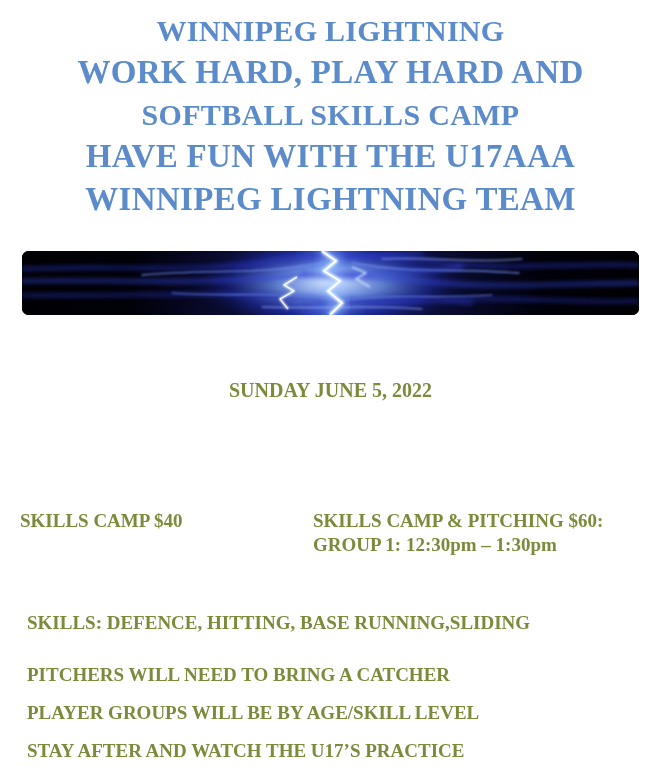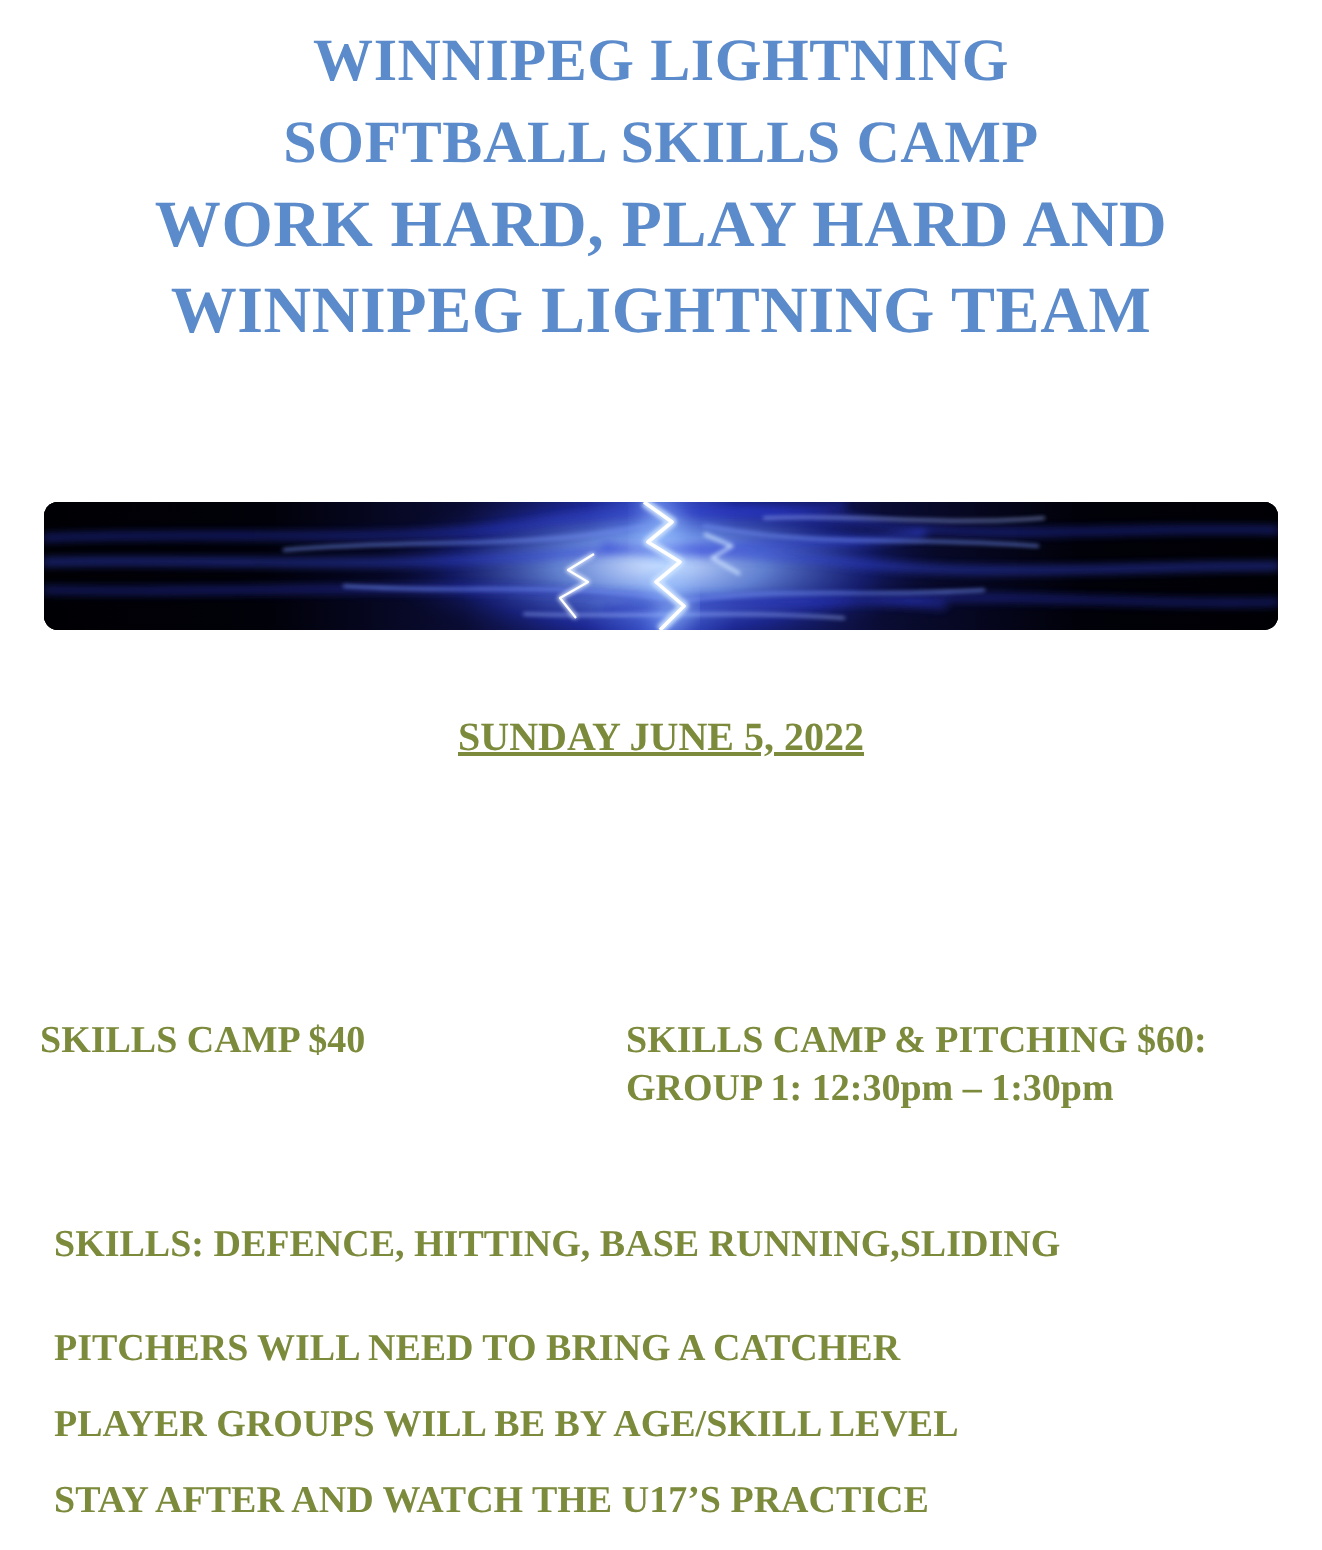--- a/index.html
+++ b/index.html
@@ -65,21 +65,21 @@
   
   .center-info {
     position: absolute;
     left: 0;
     width: 661px;
     text-align: center;
     color: #7b8a3b;
     font-weight: bold;
     white-space: nowrap;
   }
-  .ci-date  { top: 358px; font-size: 20px; text-decoration: underline; }
+  .ci-date  { top: 379px; font-size: 20px; }
   .ci-place { top: 397px; font-size: 20px; }
   .ci-ages  { top: 434px; font-size: 20px; }
 
   
   .cols {
     position: absolute;
     left: 0;
     top: 509px;
     width: 661px;
   }
@@ -110,22 +110,23 @@
   .bl-2 { top: 90px;  }
   .bl-3 { top: 128px; }
 </style>
 </head>
 <body>
 
 <div class="flyer">
 
   <div class="title-block">
     <div class="title-line small">WINNIPEG LIGHTNING</div>
+    <div class="title-line large">WORK HARD, PLAY HARD AND</div>
     <div class="title-line small">SOFTBALL SKILLS CAMP</div>
-    <div class="title-line large">WORK HARD, PLAY HARD AND</div>
+    <div class="title-line large">HAVE FUN WITH THE U17AAA</div>
     <div class="title-line large">WINNIPEG LIGHTNING TEAM</div>
   </div>
 
   <div class="banner">
     <svg viewBox="0 0 617 64" preserveAspectRatio="none">
       <defs>
         <linearGradient id="bgGrad" x1="0" y1="0" x2="1" y2="0">
           <stop offset="0.00" stop-color="#000004"></stop>
           <stop offset="0.18" stop-color="#010109"></stop>
           <stop offset="0.34" stop-color="#0a0c33"></stop>

